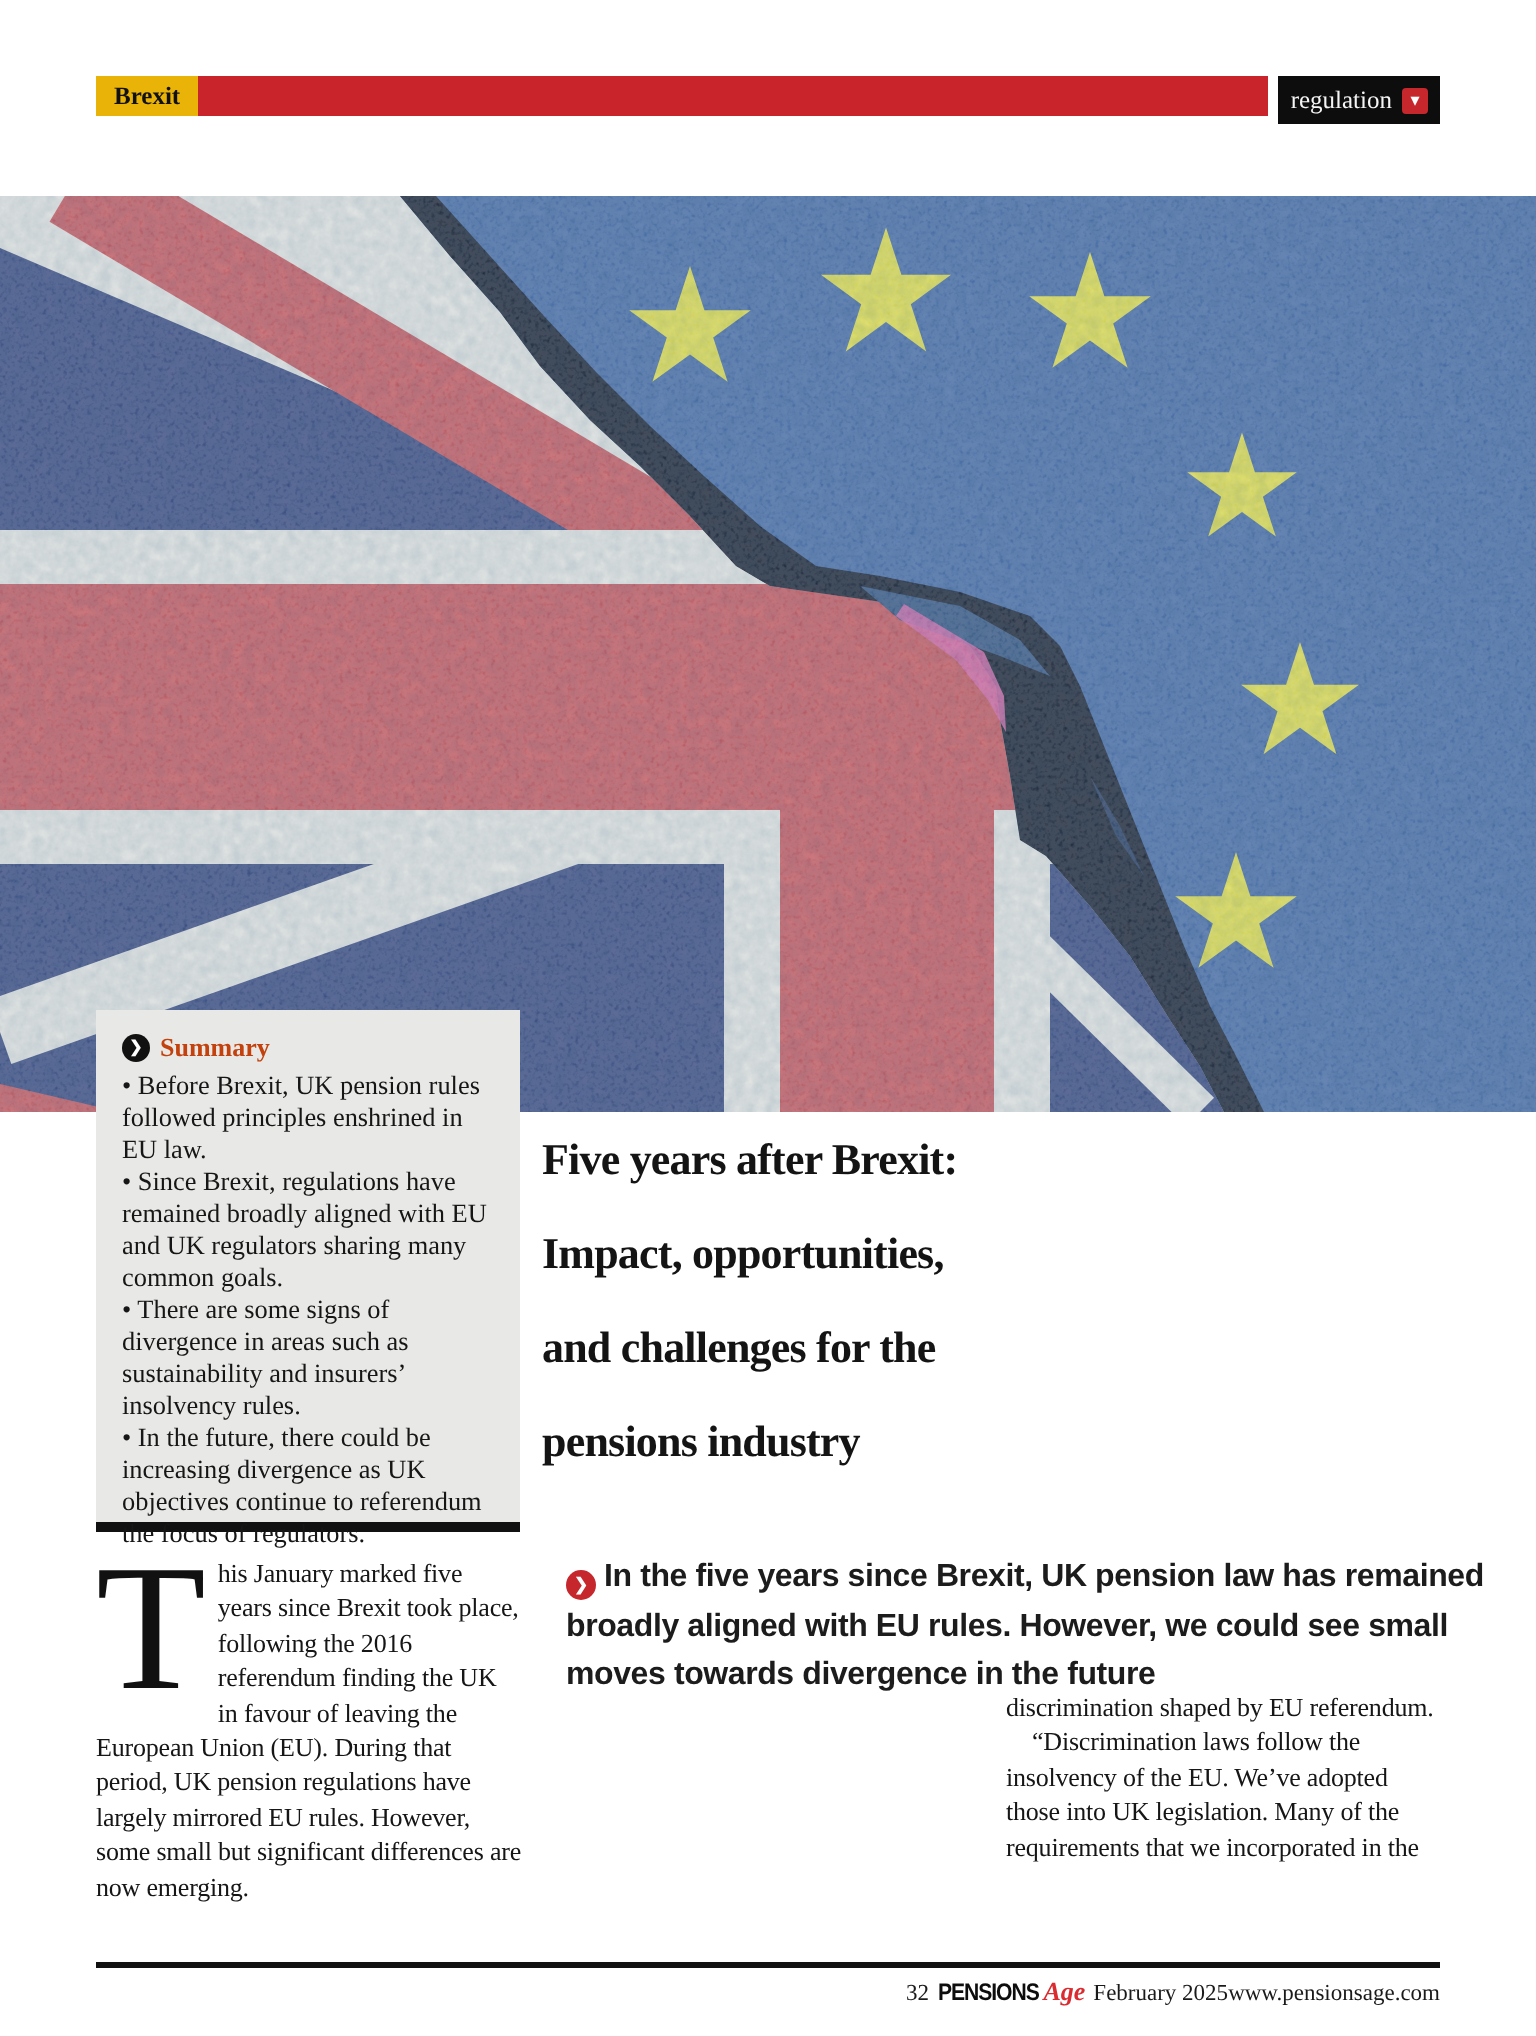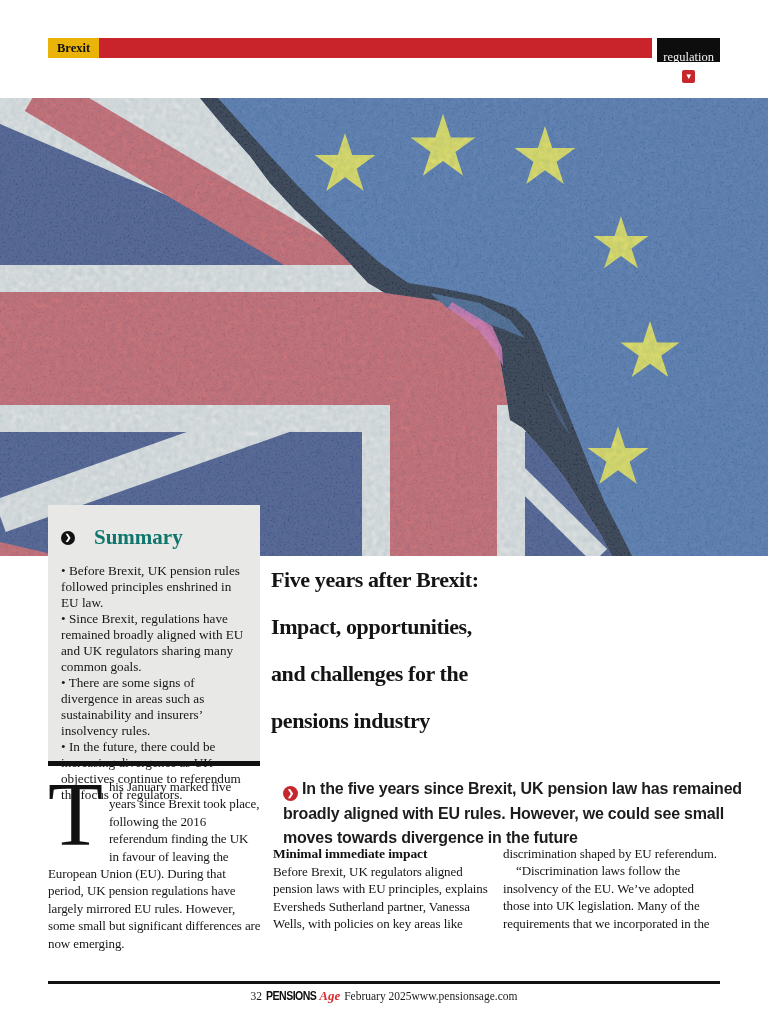--- a/index.html
+++ b/index.html
@@ -5,34 +5,34 @@
   html,body{margin:0;padding:0;background:#ffffff;}
   .page{position:relative;width:768px;height:1018px;background:#fff;overflow:hidden;
         font-family:"Liberation Serif",serif;color:#1a1a1a;}
 
   
   .topbar{position:absolute;left:48px;top:38px;width:672px;height:20px;display:flex;align-items:stretch;}
   .tag-yellow{background:#eab308;color:#111;font-weight:bold;font-size:12.5px;
               display:flex;align-items:center;padding:0 9px;}
   .topbar-rule{flex:1;background:#c9242b;}
   .tag-black{background:#0d0d0d;color:#f5f5f5;font-size:12.5px;display:flex;align-items:center;
-             gap:5px;padding:12px 6px;margin-left:5px;flex-direction:column;}
+             gap:5px;padding:12px 6px;margin-left:5px;}
   .reg-icon{width:13px;height:13px;background:#c5272d;border-radius:2px;color:#fff;
             font-size:9px;line-height:13px;text-align:center;font-family:"Liberation Sans",sans-serif;display:inline-block;}
 
   
   .hero{position:absolute;left:0;top:98px;width:768px;height:458px;margin:0;z-index:1;}
   .hero svg{display:block;}
 
   
   .summary{position:absolute;left:48px;top:505px;width:212px;height:261px;z-index:3;
            background:#e8e8e6;border-bottom:5px solid #111;box-sizing:border-box;
            padding:10px 13px;font-size:13.2px;line-height:16px;}
   .summary-head{display:flex;align-items:center;gap:5px;margin-bottom:3px;}
-  .summary-head h3{margin:14px;font-size:21px;line-height:17px;color:#0f766e;}
+  .summary-head h3{margin:0;font-size:13px;line-height:17px;color:#c2410c;}
   .circ{display:inline-flex;align-items:center;justify-content:center;border-radius:50%;
         color:#fff;font-family:"Liberation Sans",sans-serif;font-weight:bold;flex:0 0 auto;}
   .circ.black{width:14px;height:14px;background:#111;font-size:8px;}
   .circ.red{width:15px;height:15px;background:#c5272d;font-size:8.5px;position:relative;top:2px;margin-right:4px;}
   .summary p{margin:0;color:#161616;}
 
   
   .headline{position:absolute;left:271px;top:556px;width:470px;margin:0;z-index:2;
             font-size:22px;line-height:47px;font-weight:bold;color:#141414;letter-spacing:-0.4px;}
   .headline span{display:block;}
@@ -47,21 +47,21 @@
   .col p{margin:0;}
   .intro-col{left:48px;top:778px;width:213px;}
   .dropcap{float:left;font-size:90px;line-height:66px;padding:4px 6px 0 0;color:#111;}
   .mid-col{left:273px;top:845px;width:219px;}
   .mid-col h4{margin:0 0 1px 0;font-size:13.5px;line-height:17px;color:#111;}
   .right-col{left:503px;top:845px;width:220px;}
   .right-col .indent{text-indent:13px;}
 
   
   .footer-rule{position:absolute;left:48px;top:981px;width:672px;height:2.5px;background:#111;z-index:2;}
-  .footer{position:absolute;left:48px;top:988px;width:672px;display:flex;justify-content:center;
+  .footer{position:absolute;left:48px;top:988px;width:672px;display:flex;justify-content:flex-end;
           font-size:11.5px;color:#1a1a1a;z-index:2;align-items:baseline;}
   .footer-left{display:flex;align-items:baseline;gap:4px;}
   .logo-pensions{font-family:"Liberation Sans",sans-serif;font-weight:bold;font-size:12px;
                  letter-spacing:-0.6px;display:inline-block;transform:scaleX(0.88);transform-origin:left bottom;color:#0d0d0d;}
   .logo-age{font-style:italic;font-weight:bold;font-size:13px;color:#d92b30;margin-left:-8px;}
 </style>
 </head>
 <body>
 
 <div class="page">
@@ -152,24 +152,20 @@
     <span>and challenges for the</span>
     <span>pensions industry</span>
   </h1>
 
   <p class="standfirst"><span class="circ red">❯</span><span>In the five years since Brexit, UK pension law has remained broadly aligned with EU rules. However, we could see small moves towards divergence in the future</span></p>
 
   <div class="col intro-col">
     <p><span class="dropcap">T</span><span>his January marked five years since Brexit took place, following the 2016 referendum finding the UK in favour of leaving the European Union (EU). During that period, UK pension regulations have largely mirrored EU rules. However, some small but significant differences are now emerging.</span></p>
   </div>
 
-  <div class="col mid-col">
-    <h4>Minimal immediate impact</h4>
-    <p>Before Brexit, UK regulators aligned pension laws with EU principles, explains Eversheds Sutherland partner, Vanessa Wells, with policies on key areas like</p>
-  </div>
 
   <div class="col right-col">
     <p>discrimination shaped by EU referendum.</p>
     <p class="indent">“Discrimination laws follow the insolvency of the EU. We’ve adopted those into UK legislation. Many of the requirements that we incorporated in the</p>
   </div>
 
   <div class="footer-rule"></div>
   <footer class="footer">
     <span class="footer-left">
       <span>32</span>

